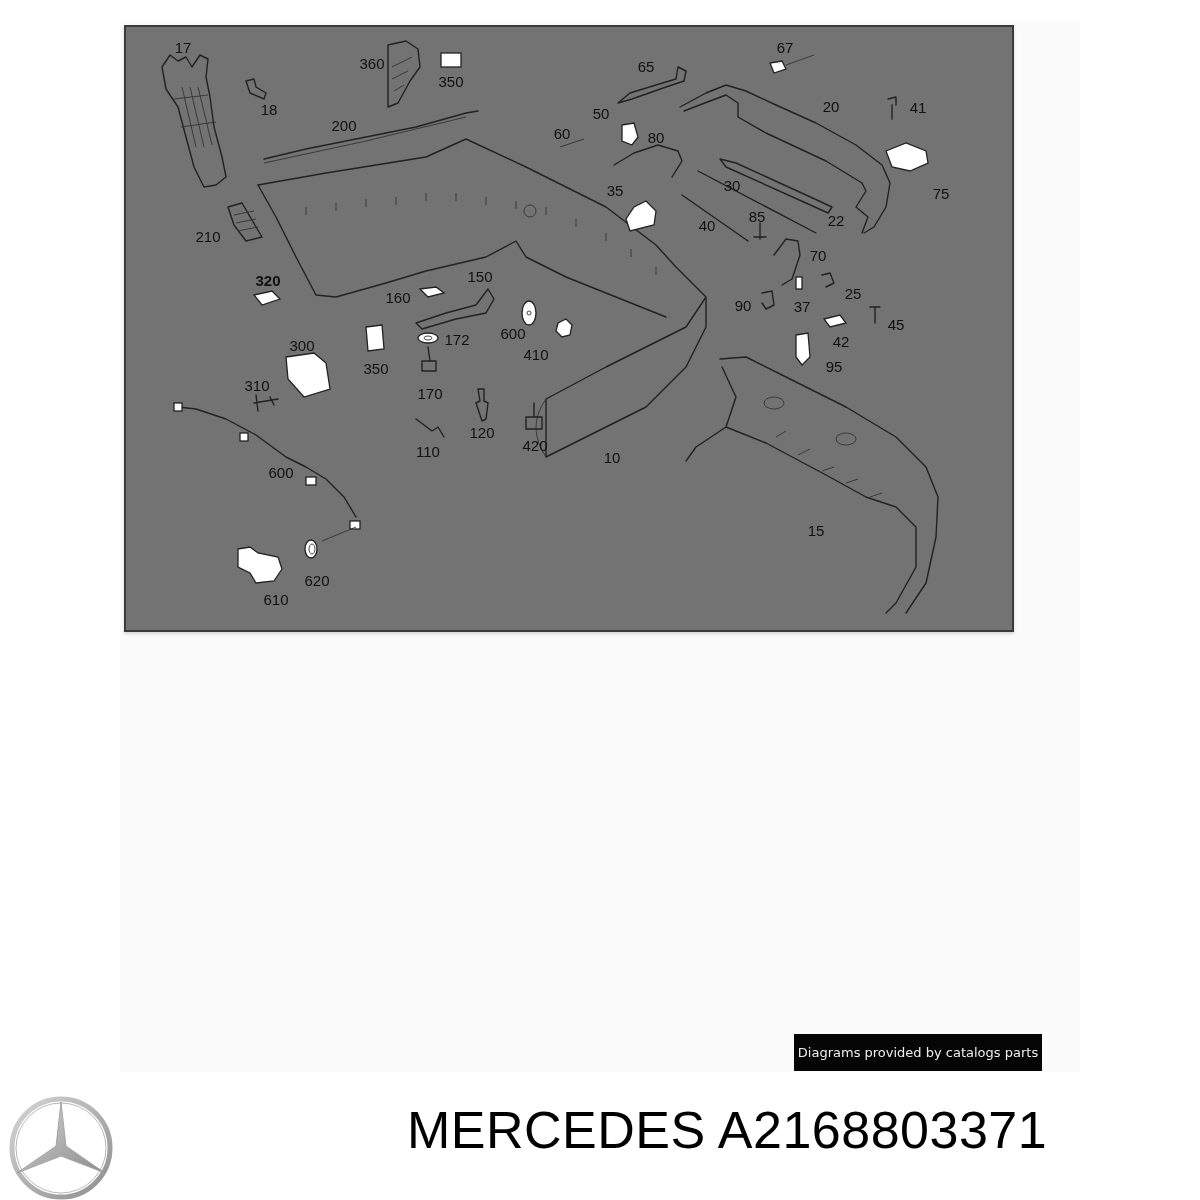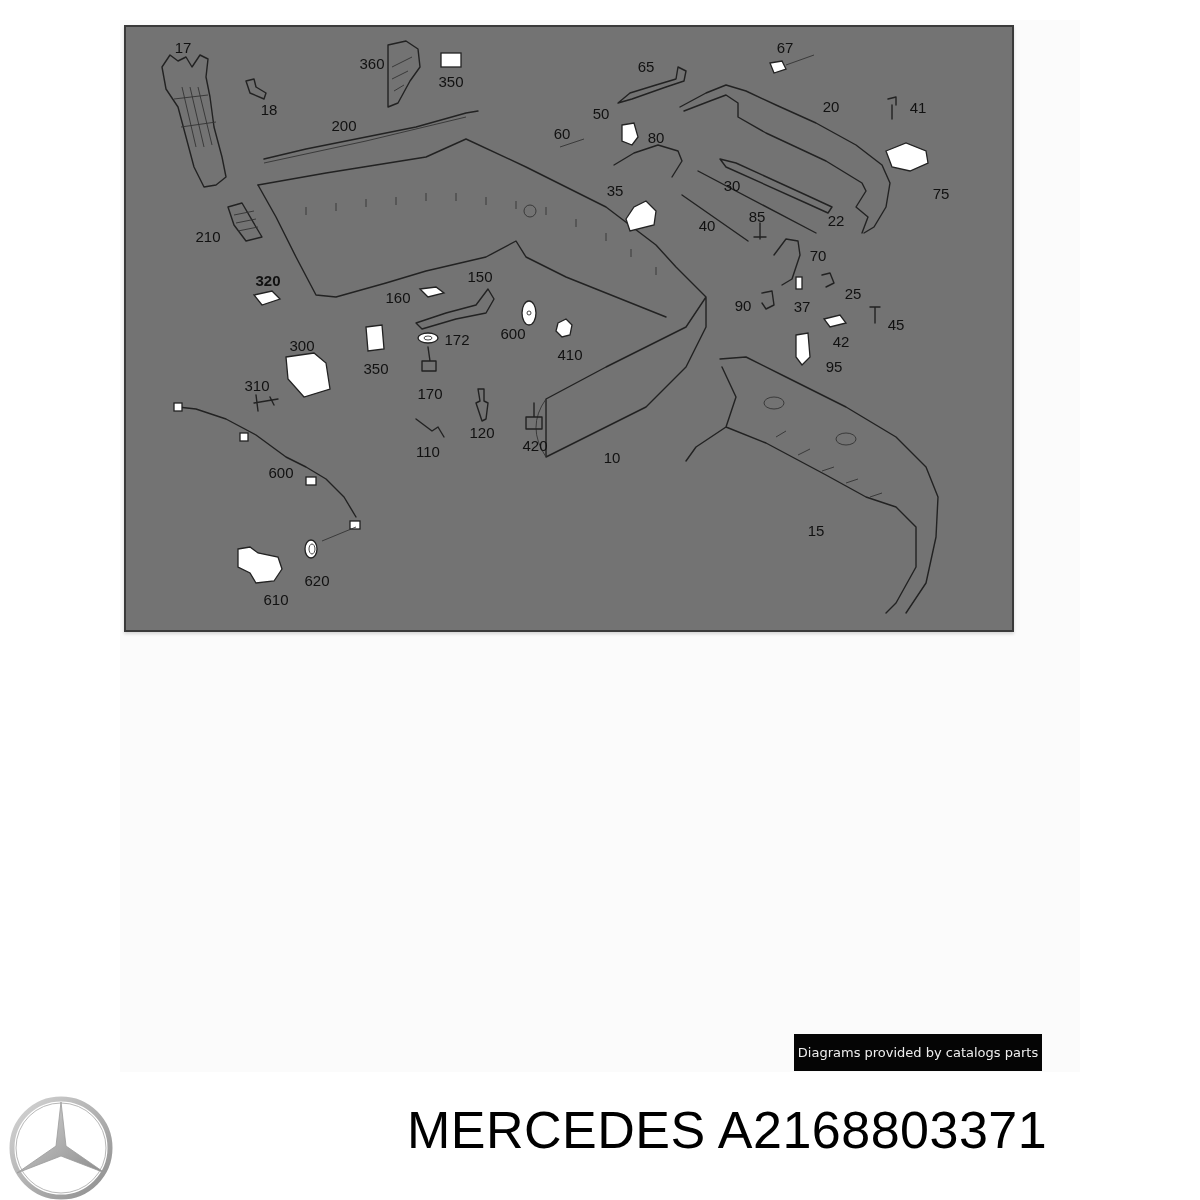--- a/index.html
+++ b/index.html
@@ -148,21 +148,21 @@
       <div class="part-label" style="left: 325px; top: 54px;">350</div>
       <div class="part-label" style="left: 218px; top: 98px;">200</div>
       <div class="part-label" style="left: 82px; top: 209px;">210</div>
       <div class="part-label" style="left: 142px; top: 253px; font-weight: bold;">320</div>
       <div class="part-label" style="left: 272px; top: 270px;">160</div>
       <div class="part-label" style="left: 354px; top: 249px;">150</div>
       <div class="part-label" style="left: 176px; top: 318px;">300</div>
       <div class="part-label" style="left: 250px; top: 341px;">350</div>
       <div class="part-label" style="left: 331px; top: 312px;">172</div>
       <div class="part-label" style="left: 387px; top: 306px;">600</div>
-      <div class="part-label" style="left: 444px; top: 327px;">410</div>
+      <div class="part-label" style="left: 410px; top: 327px;">410</div>
       <div class="part-label" style="left: 131px; top: 358px;">310</div>
       <div class="part-label" style="left: 304px; top: 366px;">170</div>
       <div class="part-label" style="left: 356px; top: 405px;">120</div>
       <div class="part-label" style="left: 409px; top: 418px;">420</div>
       <div class="part-label" style="left: 302px; top: 424px;">110</div>
       <div class="part-label" style="left: 486px; top: 430px;">10</div>
       <div class="part-label" style="left: 155px; top: 445px;">600</div>
       <div class="part-label" style="left: 191px; top: 553px;">620</div>
       <div class="part-label" style="left: 150px; top: 572px;">610</div>
       <div class="part-label" style="left: 520px; top: 39px; text-align: right;">65</div>

